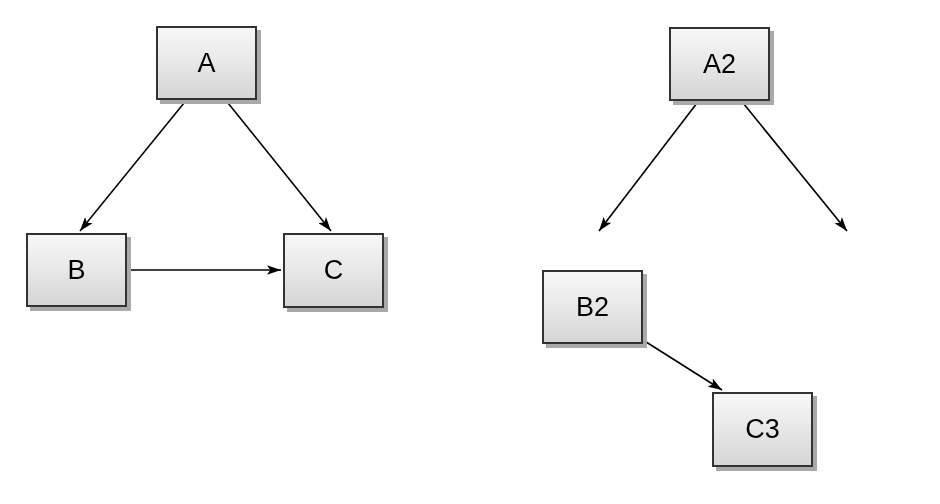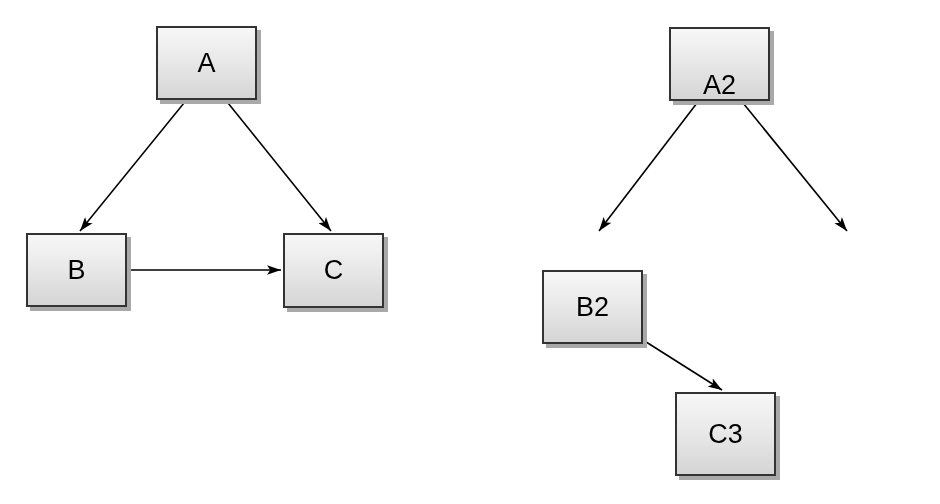--- a/index.html
+++ b/index.html
@@ -41,24 +41,24 @@
   .node-label {
     font-size: 27px;
     color: #000000;
     line-height: 1;
     user-select: none;
   }
   
   .pos-A  { left: 156px; top: 26px;  }
   .pos-B  { left: 26px;  top: 233px; }
   .pos-C  { left: 283px; top: 233px; height: 75px; }
-  .pos-A2 { left: 669px; top: 27px; align-items: flex-end;  }
+  .pos-A2 { left: 669px; top: 27px;  }
   .pos-B2 { left: 542px; top: 233px; margin-top: 37px; }
   .pos-C2 { left: 799px; top: 233px; }
-  .pos-C3 { left: 675px; top: 392px; height: 84px; }
+  .pos-C3 { left: 712px; top: 392px; height: 75px; }
 </style>
 </head>
 <body>
 
 <div class="canvas">
 
   <svg class="edge-layer" viewBox="0 0 940 504" xmlns="http://www.w3.org/2000/svg">
     <defs>
       <marker id="arrowhead" markerUnits="userSpaceOnUse" markerWidth="14" markerHeight="10" viewBox="0 0 13 9" refX="13" refY="4.5" orient="auto">
         <path d="M0,0 L13,4.5 L0,9 L3,4.5 Z" fill="#000000"></path>

